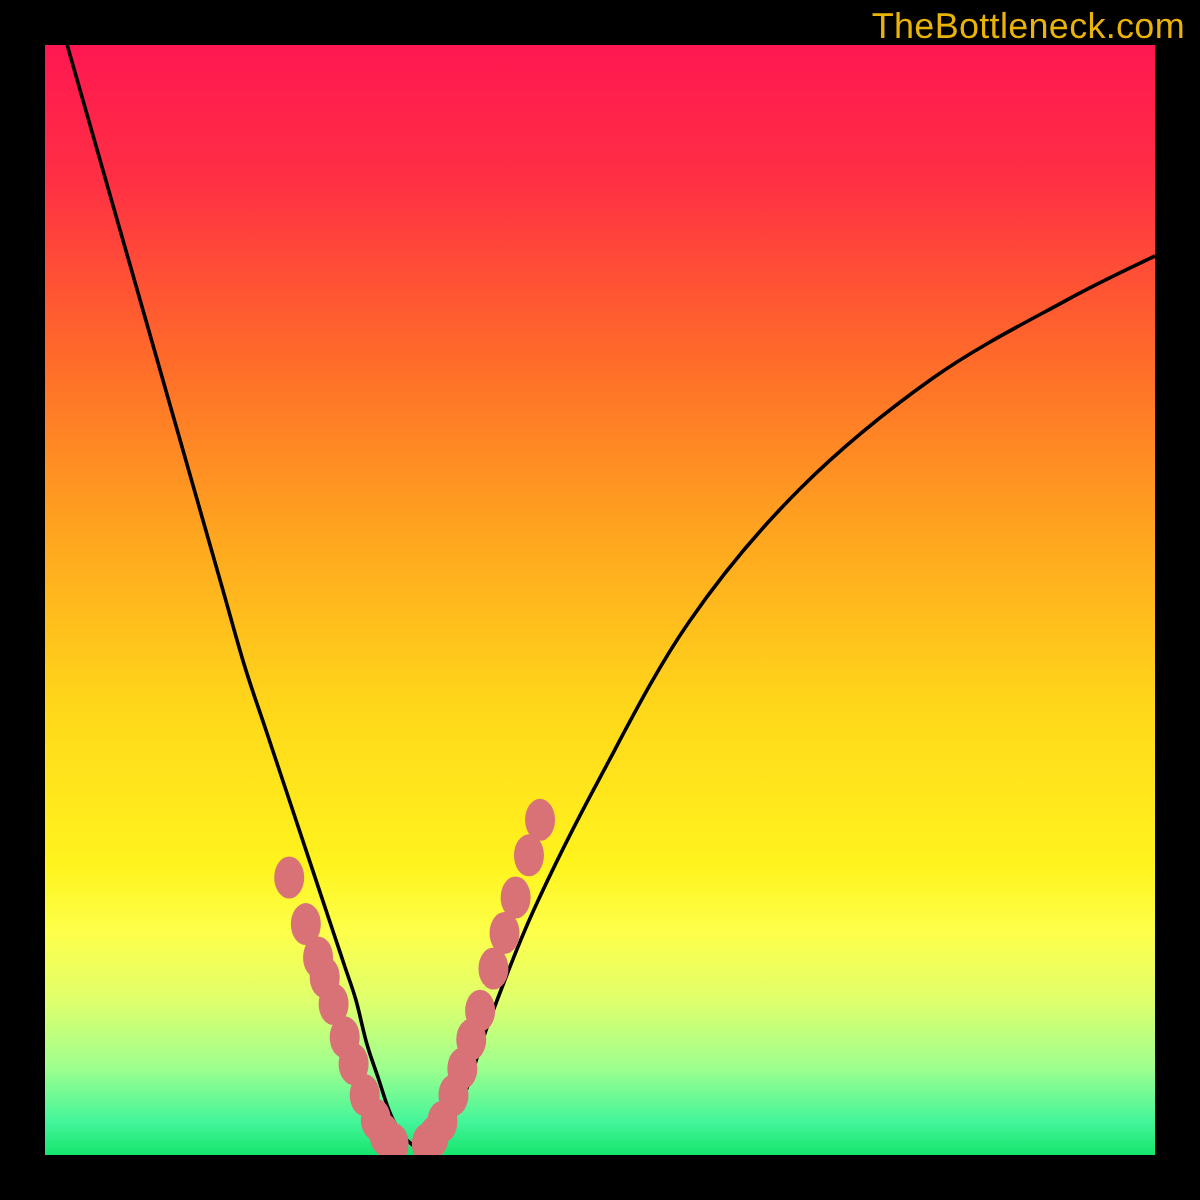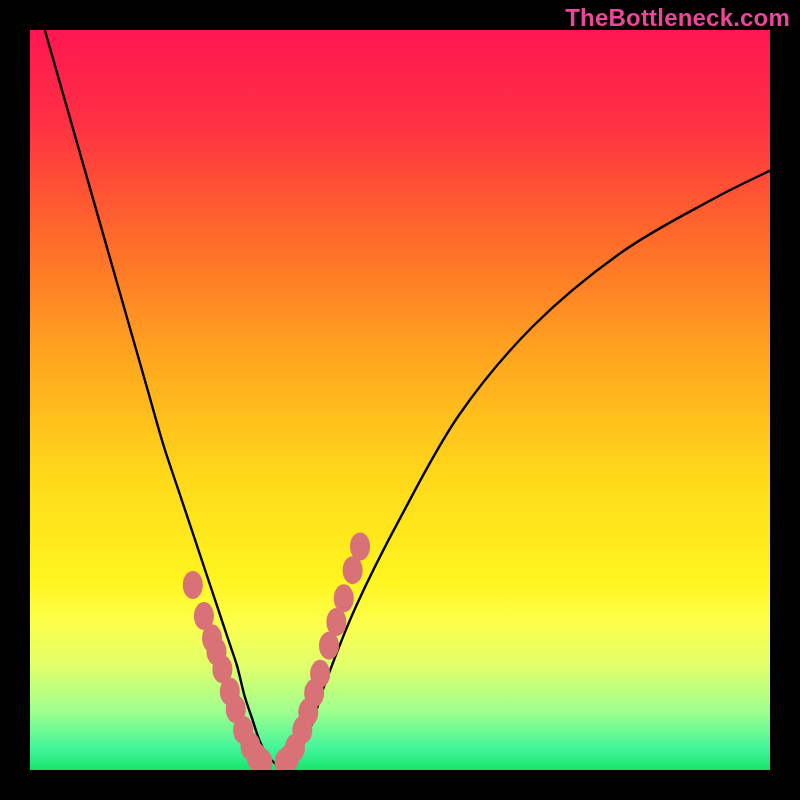--- a/index.html
+++ b/index.html
@@ -21,23 +21,23 @@
     position: absolute;
     left: 30px;
     top: 30px;
     width: 740px;
     height: 740px;
   }
   .watermark {
     position: absolute;
     top: 4px;
     right: 10px;
-    color: #ec4899;
+    color: #eab308;
     font-size: 24px;
-    font-weight: 700;
+    font-weight: 400;
     letter-spacing: 0.2px;
   }
   svg {
     position: absolute;
     left: 0; top: 0;
   }
 </style>
 </head>
 <body>
 

